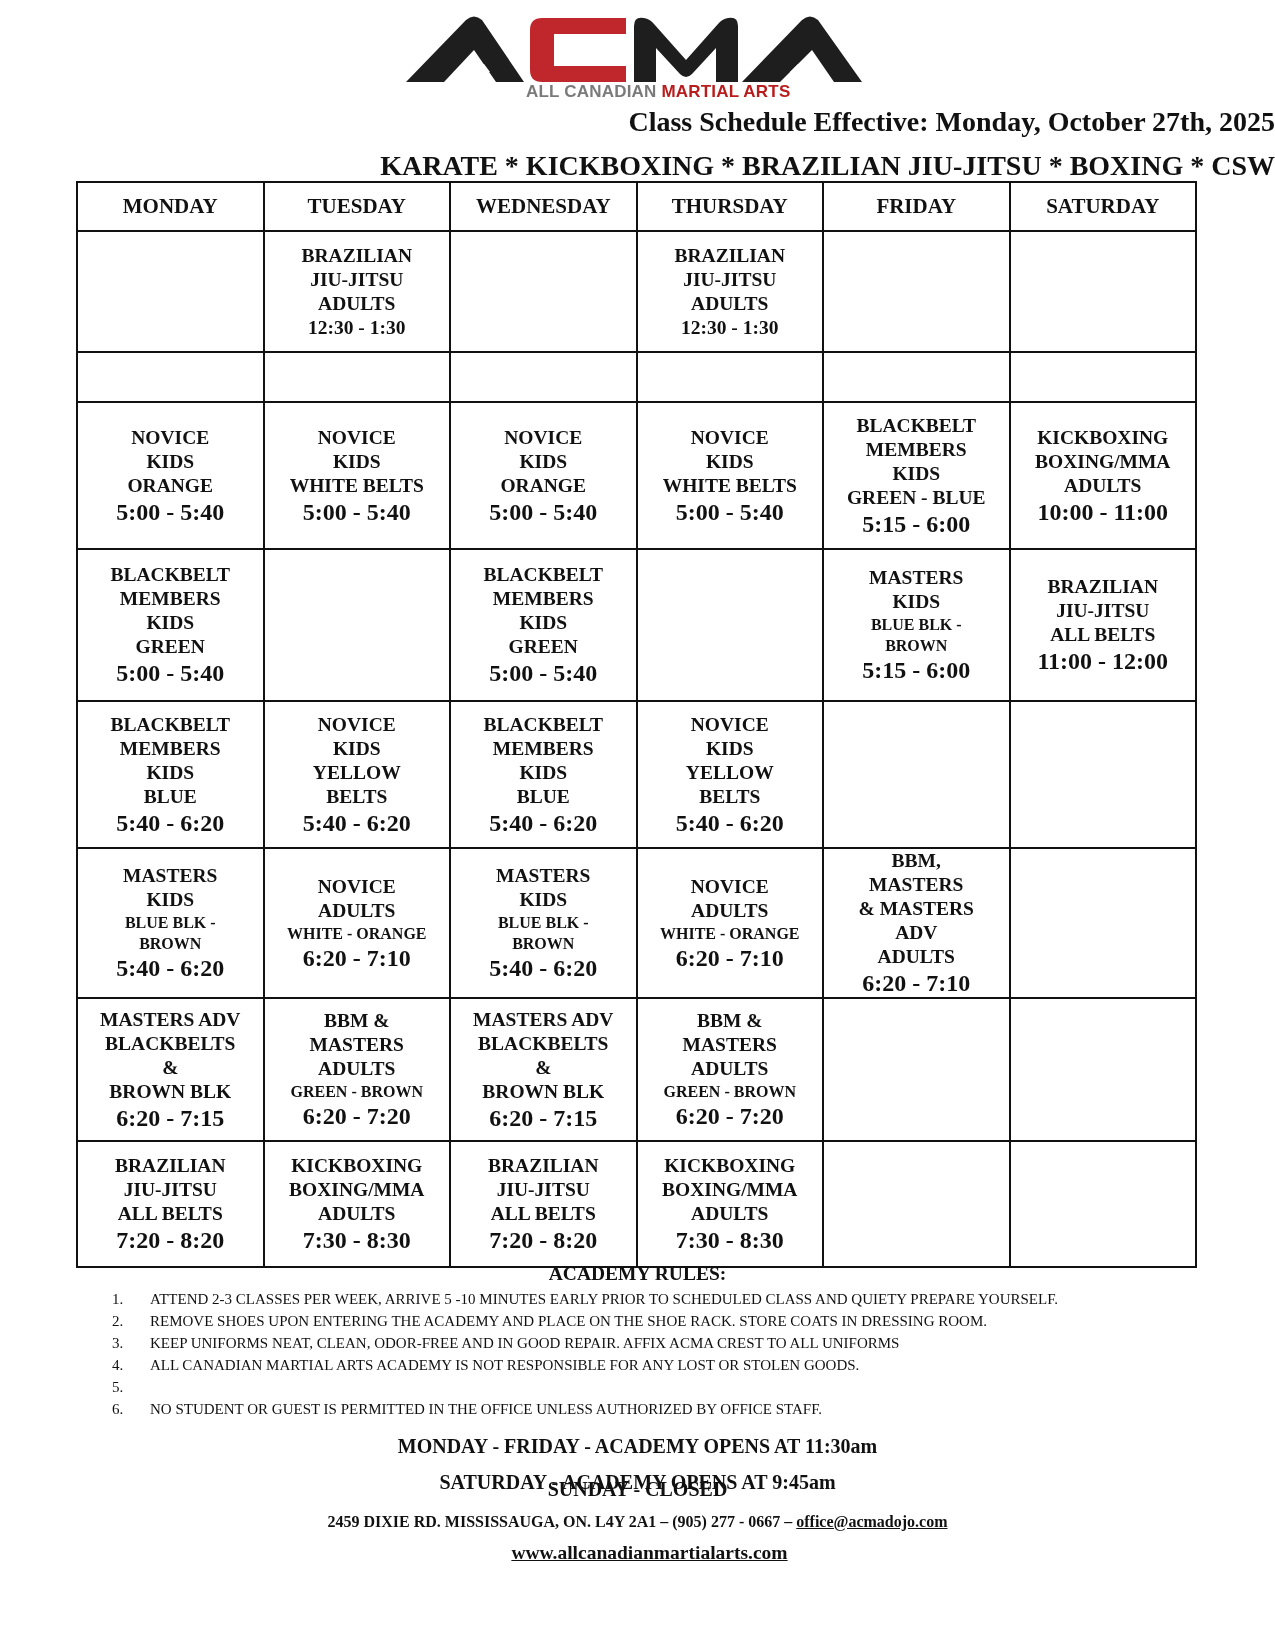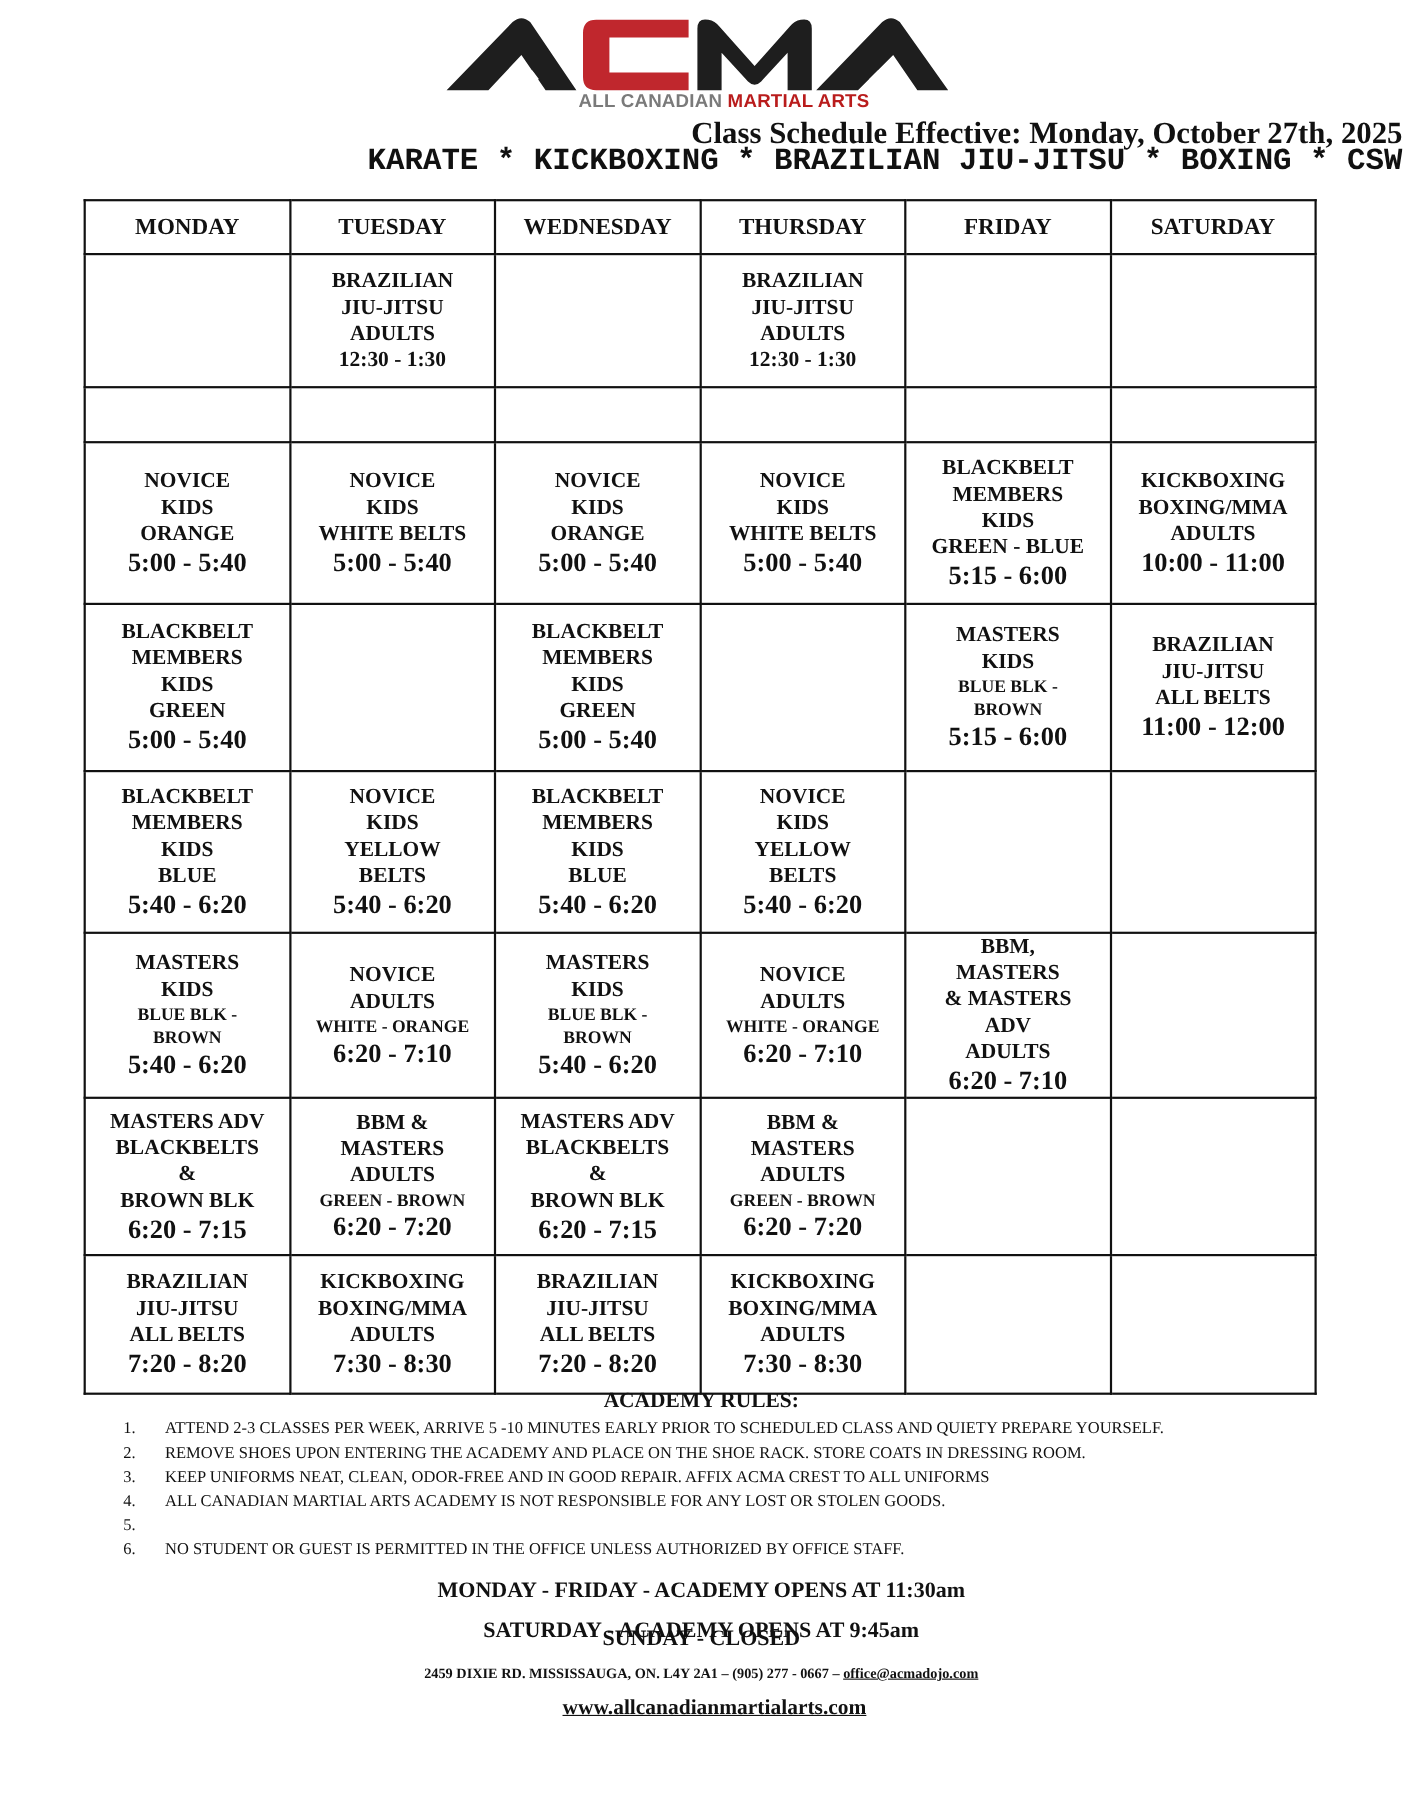--- a/index.html
+++ b/index.html
@@ -11,21 +11,21 @@
     .logo svg { display: block; }
     .logo-sub { position: absolute; left: 526px; top: 82px; width: 340px; text-align: left;
                 font-family: "Liberation Sans", "DejaVu Sans", sans-serif; font-weight: bold;
                 font-size: 17px; letter-spacing: 0.2px; white-space: nowrap; }
     .logo-sub .grey { color: #7a7a7a; }
     .logo-sub .red  { color: #b91c1c; }
 
     
     .title { position: absolute; left: 0; width: 1275px; text-align: right; font-weight: bold; }
     .title.t1 { top: 106px; font-size: 28px; }
-    .title.t2 { top: 132px; font-size: 28px; font-family: Liberation Mono, monospace; }
+    .title.t2 { top: 150px; font-size: 28px; }
 
     
     table.schedule { position: absolute; left: 76px; top: 181px; width: 1121px; height: 1081px;
                      border-collapse: collapse; table-layout: fixed; }
     table.schedule th, table.schedule td { border: 2px solid #111; text-align: center;
                      vertical-align: middle; padding: 0 21px; font-weight: bold; }
     table.schedule th { font-size: 21px; height: 47px; }
     table.schedule td { font-size: 19.5px; line-height: 24px; }
     tr.r1 td { height: 119px; }
     tr.r2 td { height: 48px; }
@@ -50,21 +50,21 @@
 
     
     .hours { position: absolute; left: 0; width: 1275px; text-align: center; font-weight: bold;
              font-size: 20px; }
     .hours.h1 { top: 1422px; margin-top: 13px; }
     .hours.h2 { top: 1450px; margin-top: 21px; }
     .hours.h3 { top: 1478px; }
 
     
     .contact { position: absolute; top: 1513px; left: 0; width: 1275px; text-align: center;
-               font-weight: bold; font-size: 13px; white-space: nowrap; }
+               font-weight: bold; font-size: 16px; white-space: nowrap; }
     .contact a, .web a { color: #111; text-decoration: underline; }
     .web { position: absolute; top: 1542px; left: 0; width: 1275px; text-align: center;
            font-weight: bold; font-size: 19.5px; padding-left: 12px; }
   </style>
 </head>
 <body>
 
 <div class="logo">
   <svg width="460" height="70" viewBox="0 0 460 70">
 

